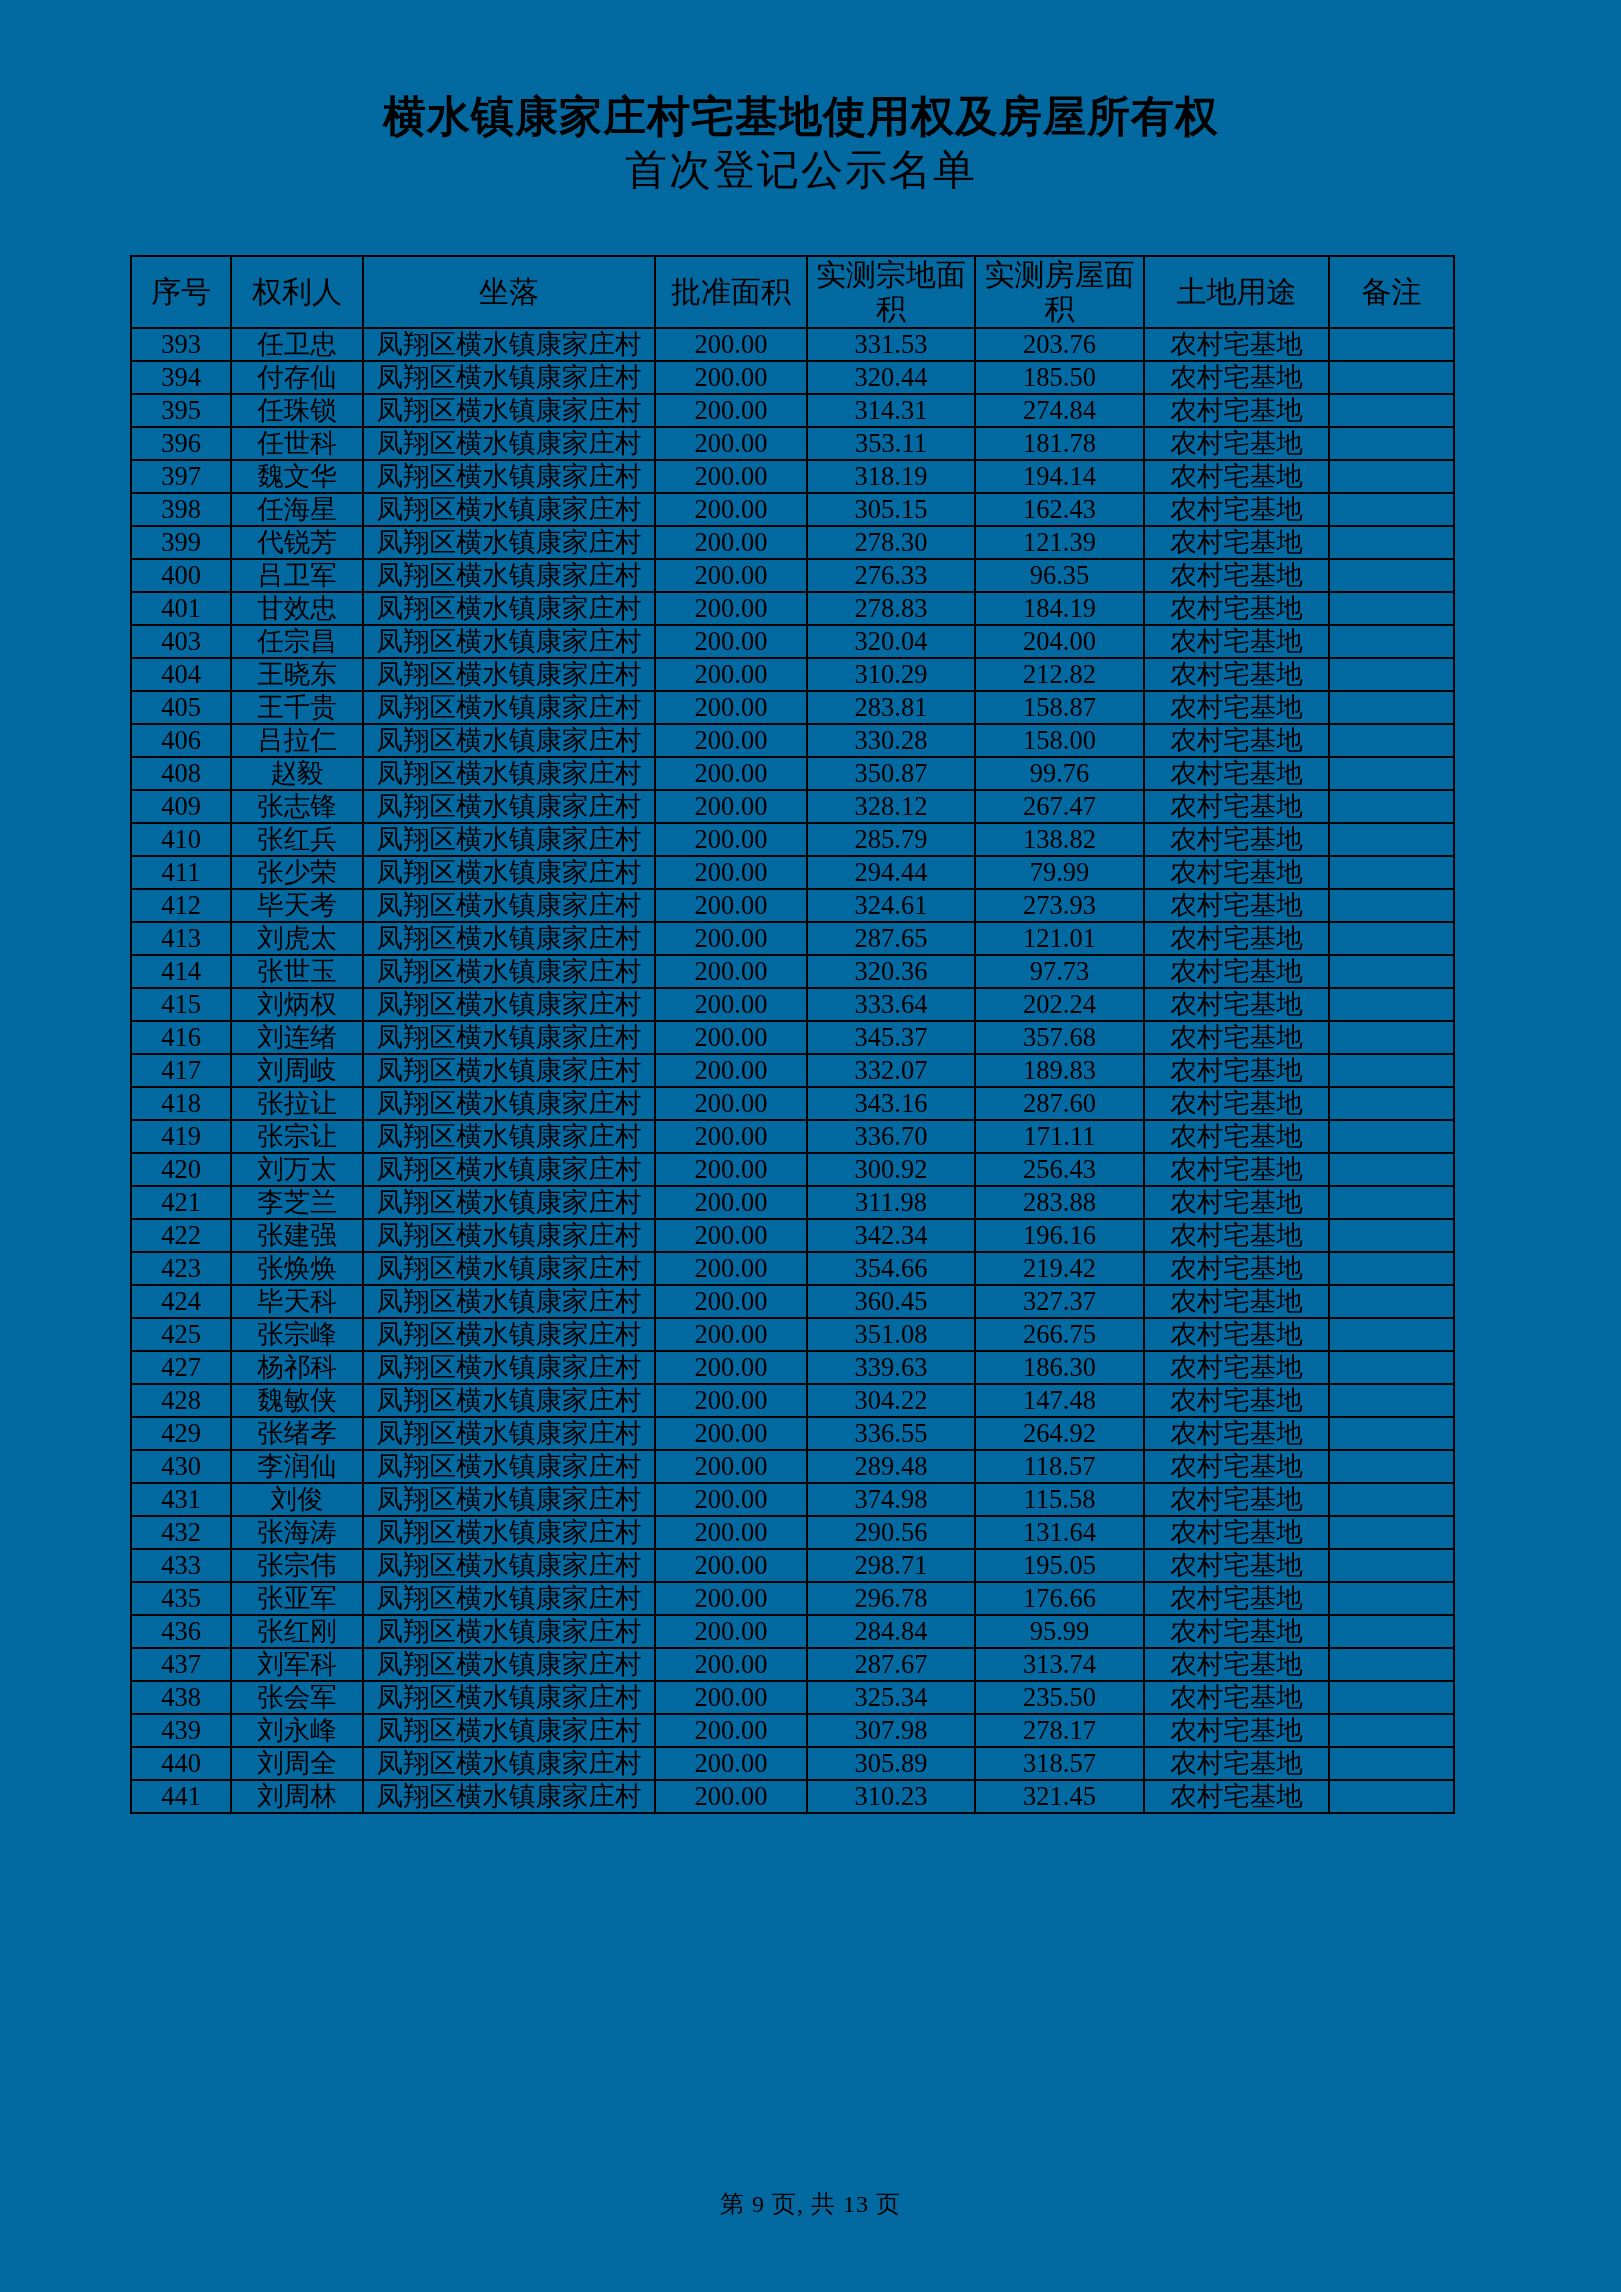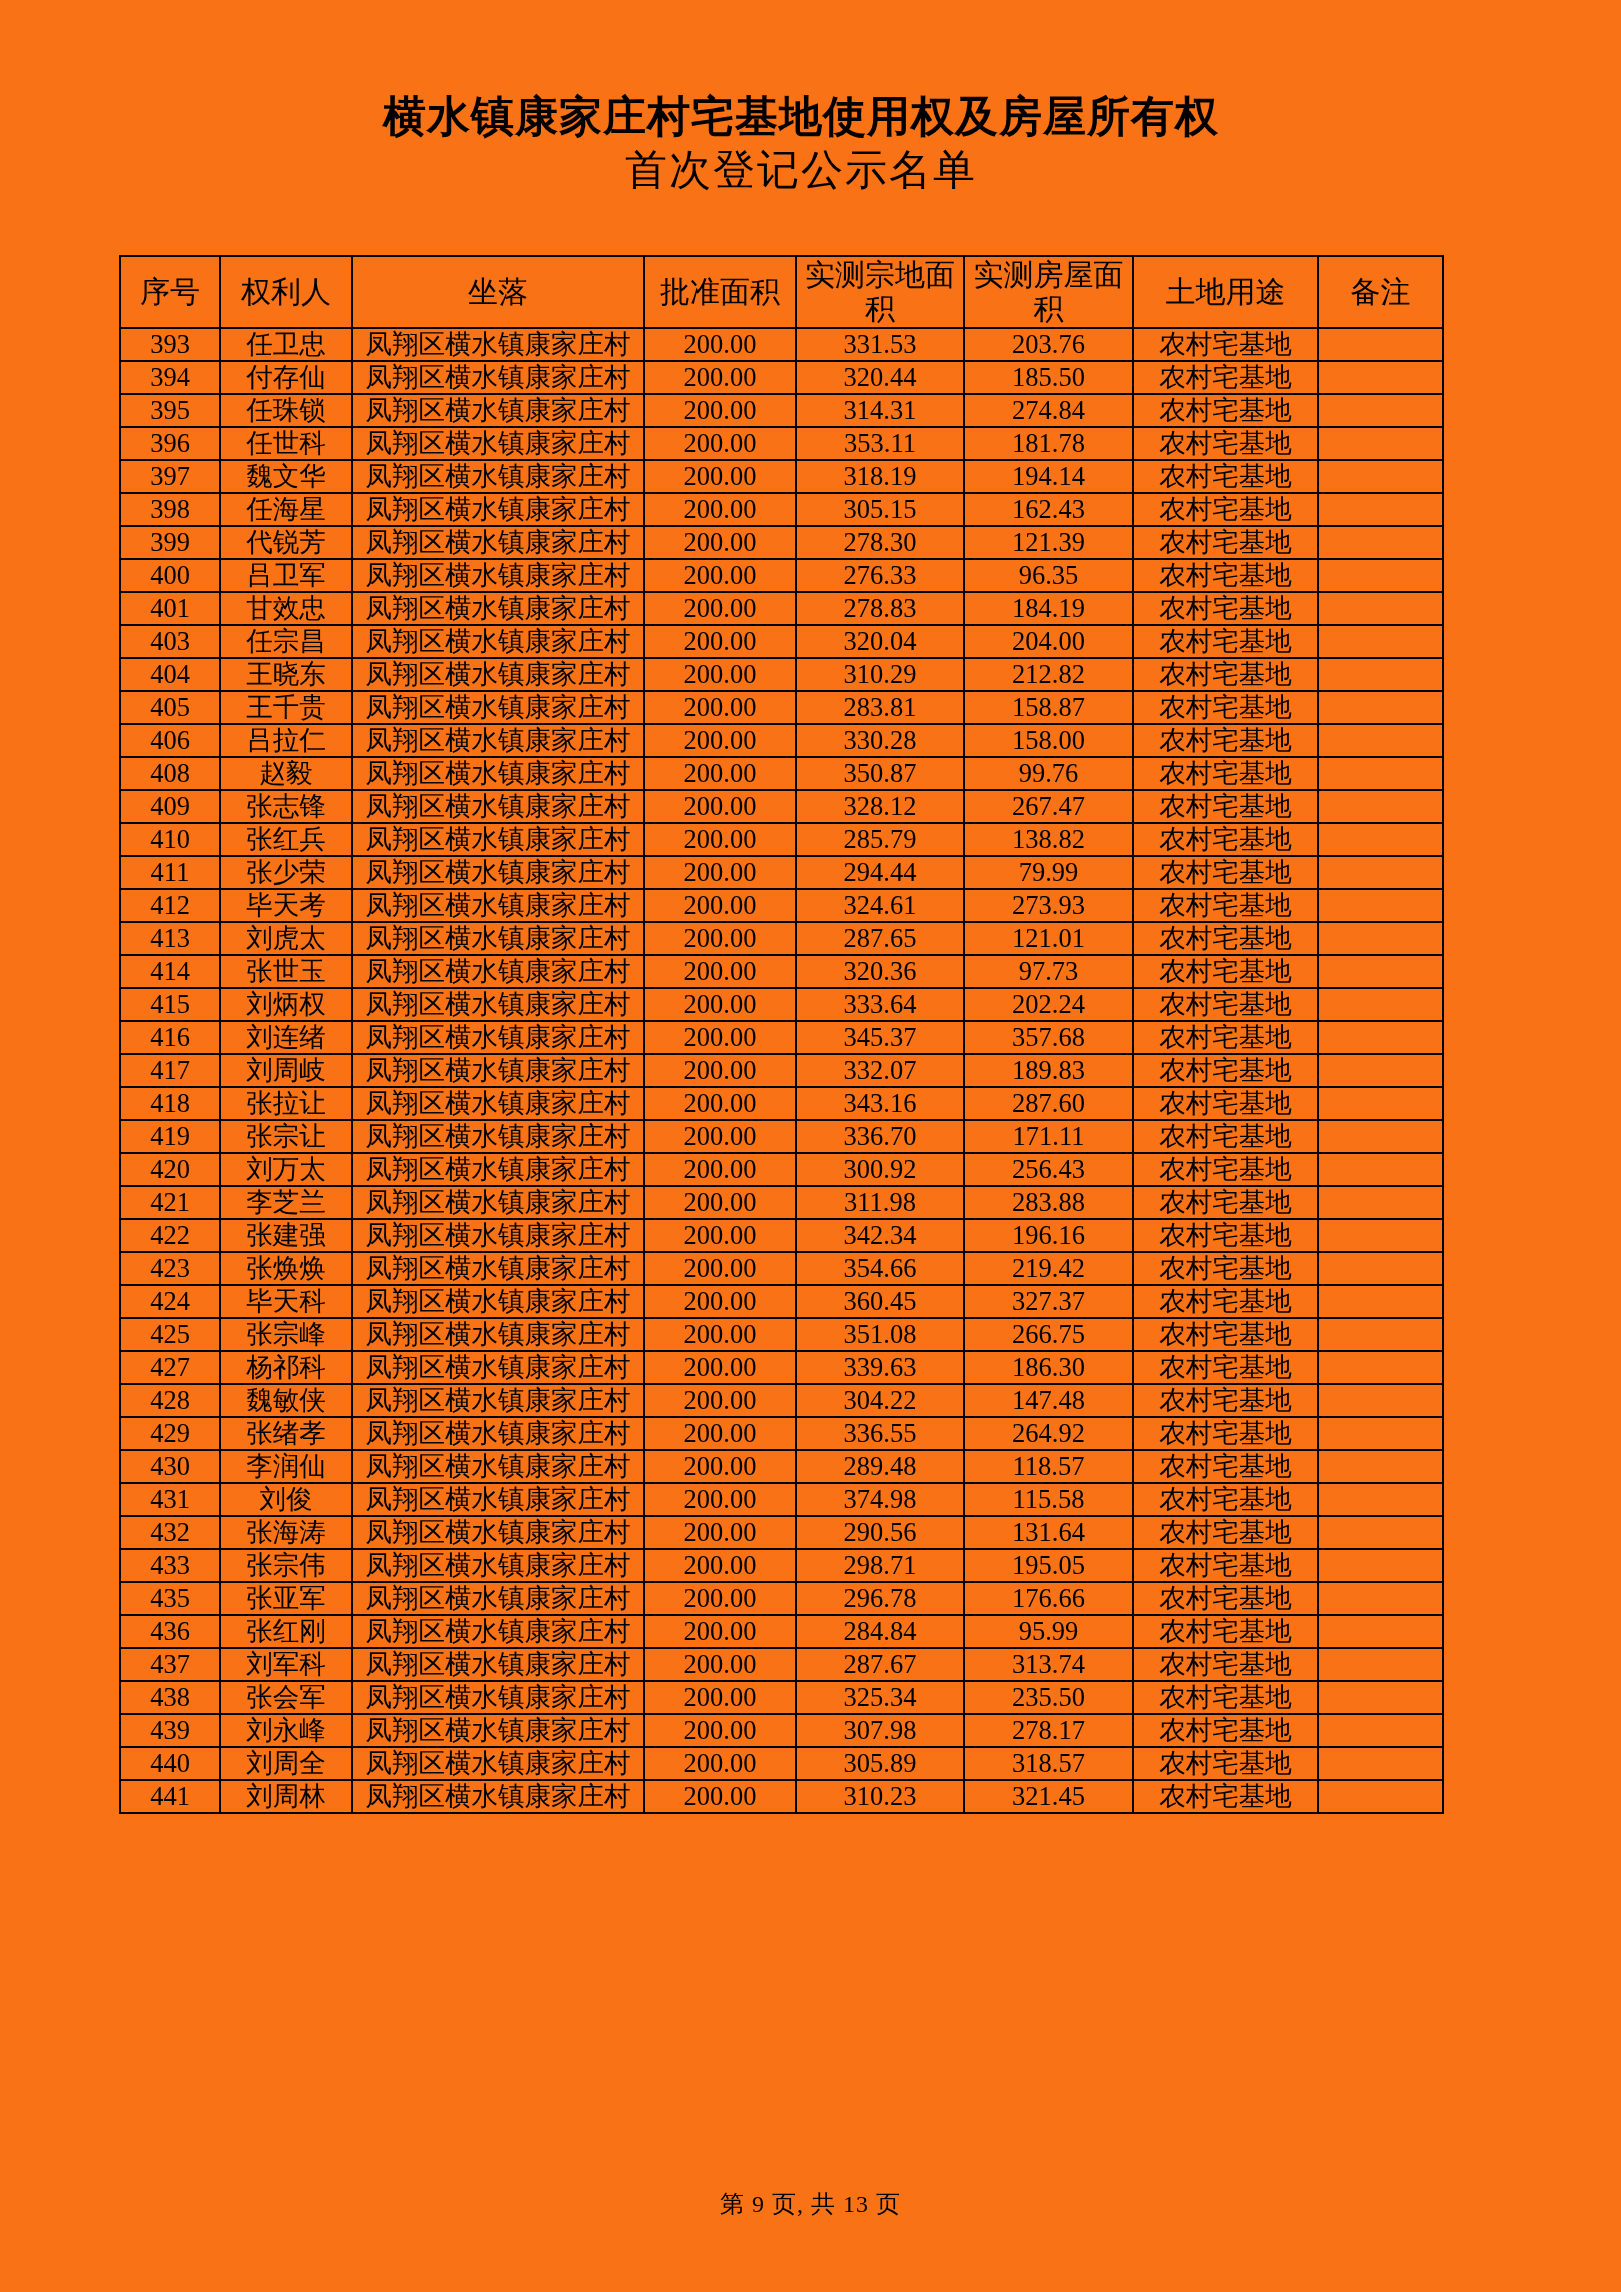--- a/index.html
+++ b/index.html
@@ -5,21 +5,21 @@
   html, body {
     margin: 0;
     padding: 0;
     background: #e8e8e8;
   }
   .page {
     position: relative;
     width: 1621px;
     height: 2293px;
     margin: 0 auto;
-    background: #f97316;
+    background: #0369a1;
     color: #000000;
     font-family: "Liberation Serif", serif;
     overflow: hidden;
   }
   .title-block {
     position: absolute;
     top: 90px;
     left: 137px;
     width: 1328px;
     text-align: center;
@@ -35,21 +35,21 @@
   .title-line2 {
     font-size: 42px;
     font-weight: 400;
     margin: 0;
     letter-spacing: 2px;
     white-space: nowrap;
   }
   table.registry {
     position: absolute;
     top: 255px;
-    left: 119px;
+    left: 130px;
     width: 1323px;
     border-collapse: collapse;
     table-layout: fixed;
   }
   table.registry th,
   table.registry td {
     border: 2.9px solid #000;
     border-left-width: 2px;
     border-right-width: 2px;
     padding: 0;

